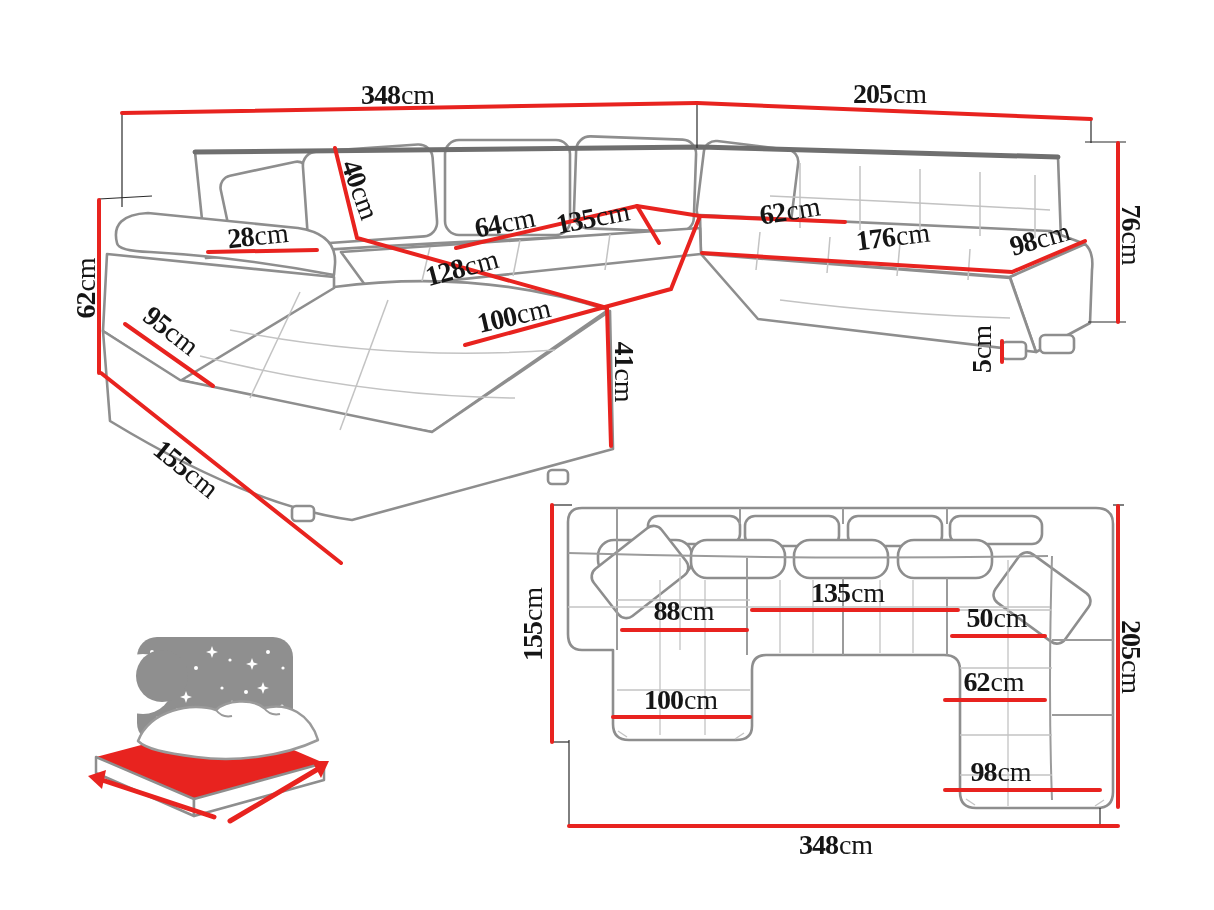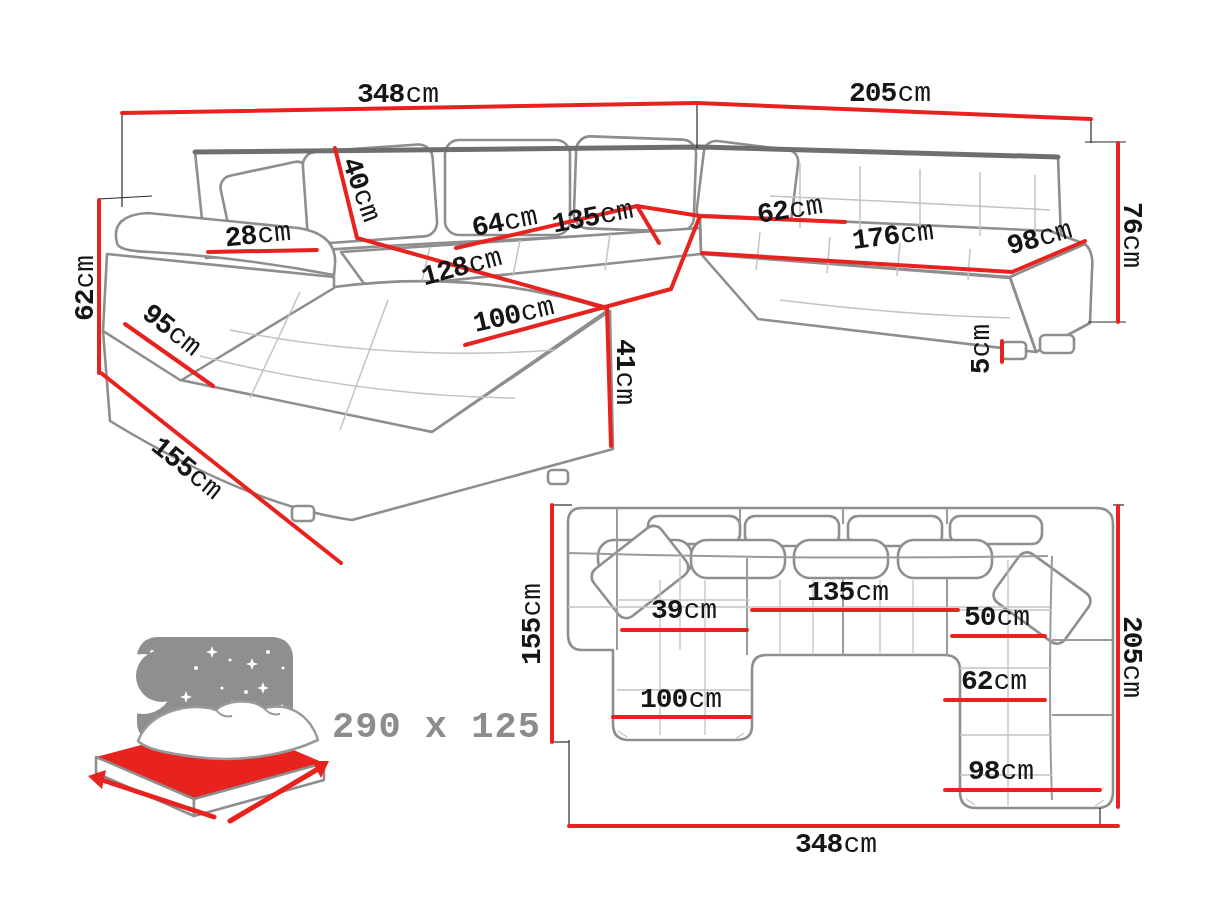--- a/index.html
+++ b/index.html
@@ -1,17 +1,17 @@
 <!DOCTYPE html>
 <html><head>
 <meta charset="utf-8">
 <style>
   html,body{margin:0;padding:0;background:#fff;}
   .canvas{position:relative;width:1214px;height:910px;background:#fff;overflow:hidden;
-          font-family:Liberation Mono, monospace;}
+          font-family:Liberation Serif, serif;}
   .canvas svg{position:absolute;left:0;top:0;}
   .dim{position:absolute;white-space:nowrap;color:#151515;font-size:28px;line-height:1;
        transform:translate(-50%,-50%) rotate(var(--r,0deg));}
   .dim .num{font-weight:700;letter-spacing:-1px;}
   .dim .unit{font-weight:400;margin-left:1px;letter-spacing:0;}
   .bed-size{position:absolute;font-size:37px;font-weight:700;color:#8c8c8c;letter-spacing:1px;
             transform:translateY(-50%);line-height:1;}
 </style>
 </head>
 <body>
@@ -232,24 +232,23 @@
 <div class="dim" style="left:593px;top:218px;--r:-11deg"><span class="num">135</span><span class="unit">cm</span></div>
 <div class="dim" style="left:790px;top:211px;--r:-9deg"><span class="num">62</span><span class="unit">cm</span></div>
 <div class="dim" style="left:893px;top:237px;--r:-7deg"><span class="num">176</span><span class="unit">cm</span></div>
 <div class="dim" style="left:1040px;top:239px;--r:-16deg"><span class="num">98</span><span class="unit">cm</span></div>
 <div class="dim" style="left:462px;top:268px;--r:-15deg"><span class="num">128</span><span class="unit">cm</span></div>
 <div class="dim" style="left:514px;top:316px;--r:-13deg"><span class="num">100</span><span class="unit">cm</span></div>
 <div class="dim" style="left:624px;top:372px;--r:90deg"><span class="num">41</span><span class="unit">cm</span></div>
 <div class="dim" style="left:982px;top:349px;--r:-90deg"><span class="num">5</span><span class="unit">cm</span></div>
 
 <div class="dim" style="left:533px;top:624px;--r:-90deg"><span class="num">155</span><span class="unit">cm</span></div>
-<div class="dim" style="left:684px;top:611px"><span class="num">39</span><span class="unit">cm</span></div>
+<div class="dim" style="left:684px;top:611px"><span class="num">88</span><span class="unit">cm</span></div>
 <div class="dim" style="left:848px;top:593px"><span class="num">135</span><span class="unit">cm</span></div>
 <div class="dim" style="left:997px;top:618px"><span class="num">50</span><span class="unit">cm</span></div>
 <div class="dim" style="left:1131px;top:657px;--r:90deg"><span class="num">205</span><span class="unit">cm</span></div>
 <div class="dim" style="left:681px;top:700px"><span class="num">100</span><span class="unit">cm</span></div>
 <div class="dim" style="left:994px;top:682px"><span class="num">62</span><span class="unit">cm</span></div>
 <div class="dim" style="left:1001px;top:772px"><span class="num">98</span><span class="unit">cm</span></div>
 <div class="dim" style="left:836px;top:845px"><span class="num">348</span><span class="unit">cm</span></div>
 
-<div class="bed-size" style="left:332px;top:727px">290 x 125</div>
 
 </div>
 
 </body></html>

